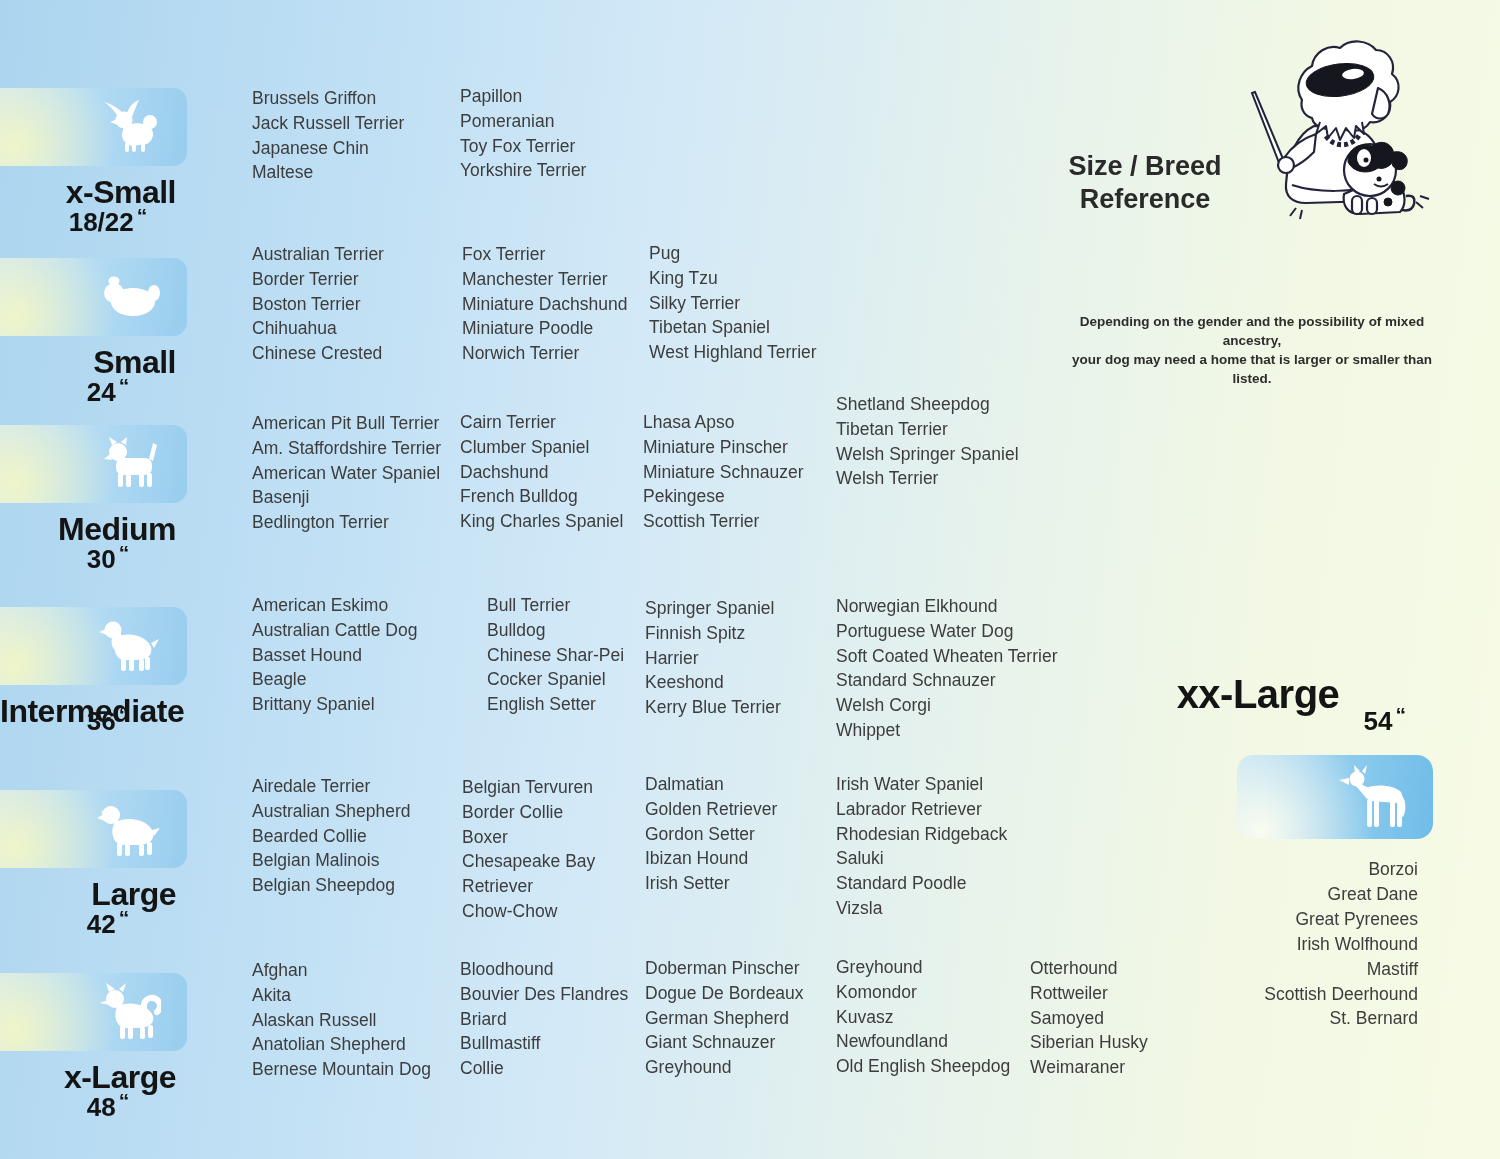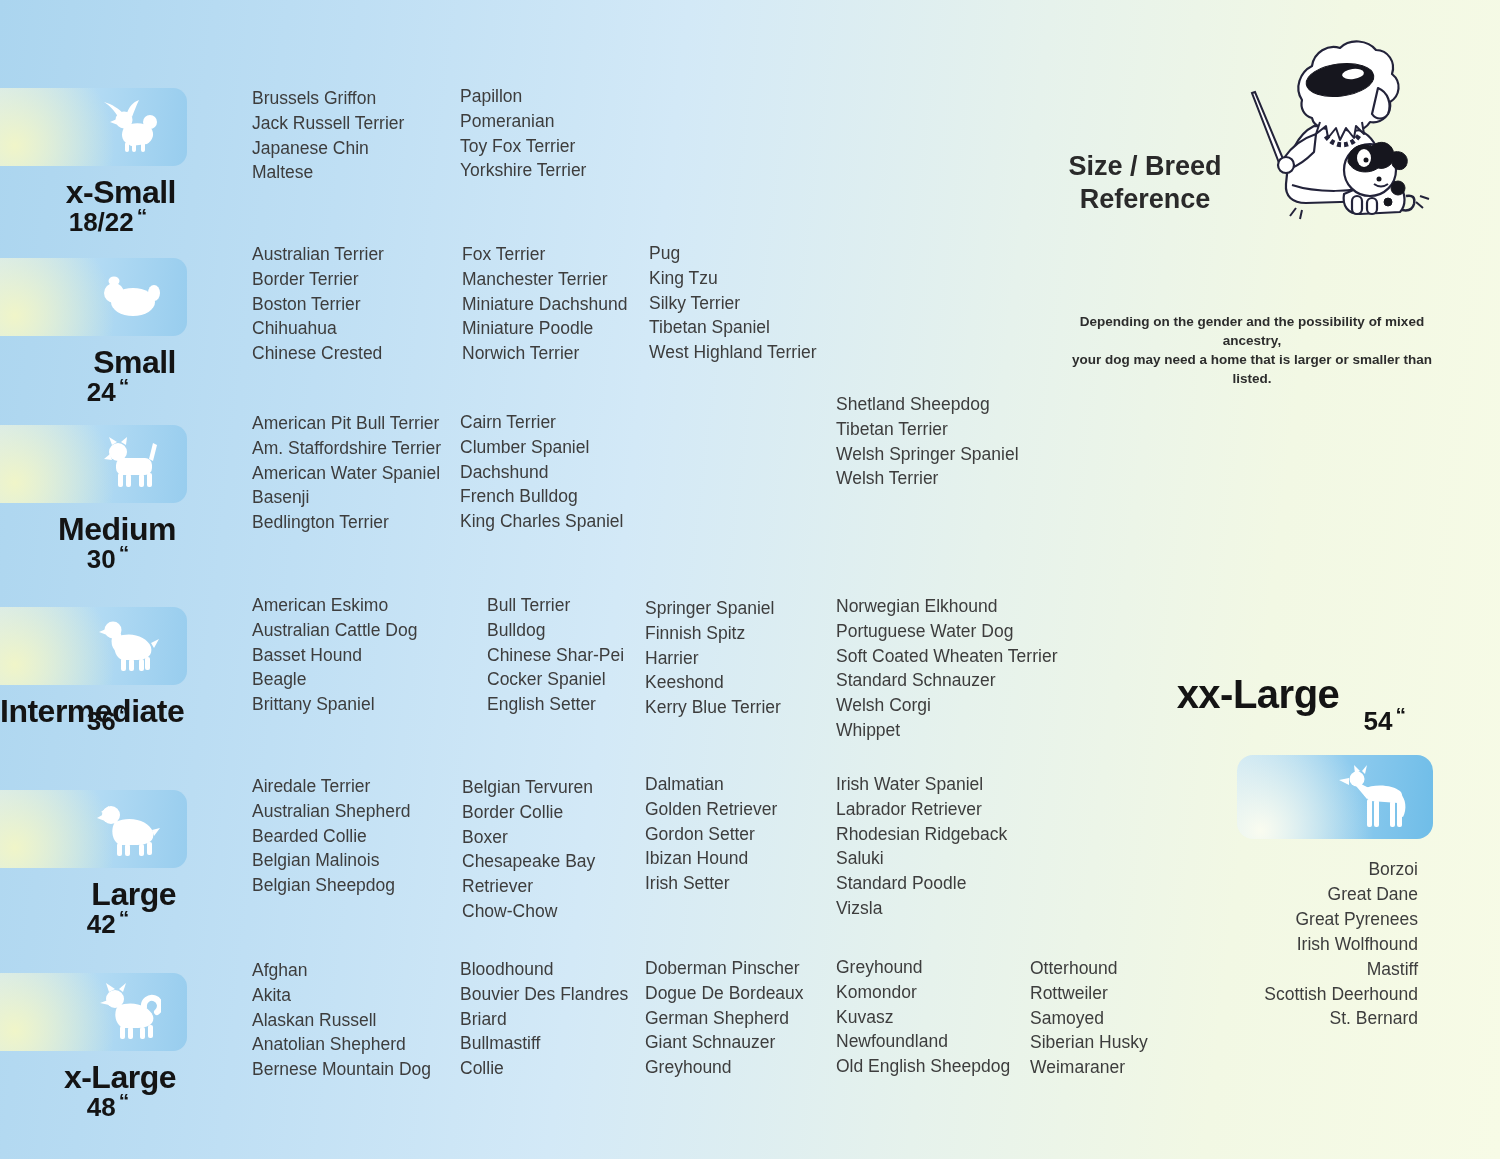--- a/index.html
+++ b/index.html
@@ -215,20 +215,27 @@
       <div class="breed">American Water Spaniel</div>
       <div class="breed">Basenji</div>
       <div class="breed">Bedlington Terrier</div>
     </div>
   <div class="breed-col" style="left:460px; top:410px">
       <div class="breed">Cairn Terrier</div>
       <div class="breed">Clumber Spaniel</div>
       <div class="breed">Dachshund</div>
       <div class="breed">French Bulldog</div>
       <div class="breed">King Charles Spaniel</div>
+    </div>
+  <div class="breed-col" style="left:643px; top:410px">
+      <div class="breed">Lhasa Apso</div>
+      <div class="breed">Miniature Pinscher</div>
+      <div class="breed">Miniature Schnauzer</div>
+      <div class="breed">Pekingese</div>
+      <div class="breed">Scottish Terrier</div>
     </div>
   <div class="breed-col" style="left:836px; top:392px">
       <div class="breed">Shetland Sheepdog</div>
       <div class="breed">Tibetan Terrier</div>
       <div class="breed">Welsh Springer Spaniel</div>
       <div class="breed">Welsh Terrier</div>
     </div>
 
   <div class="breed-col" style="left:252px; top:593px">
       <div class="breed">American Eskimo</div>

